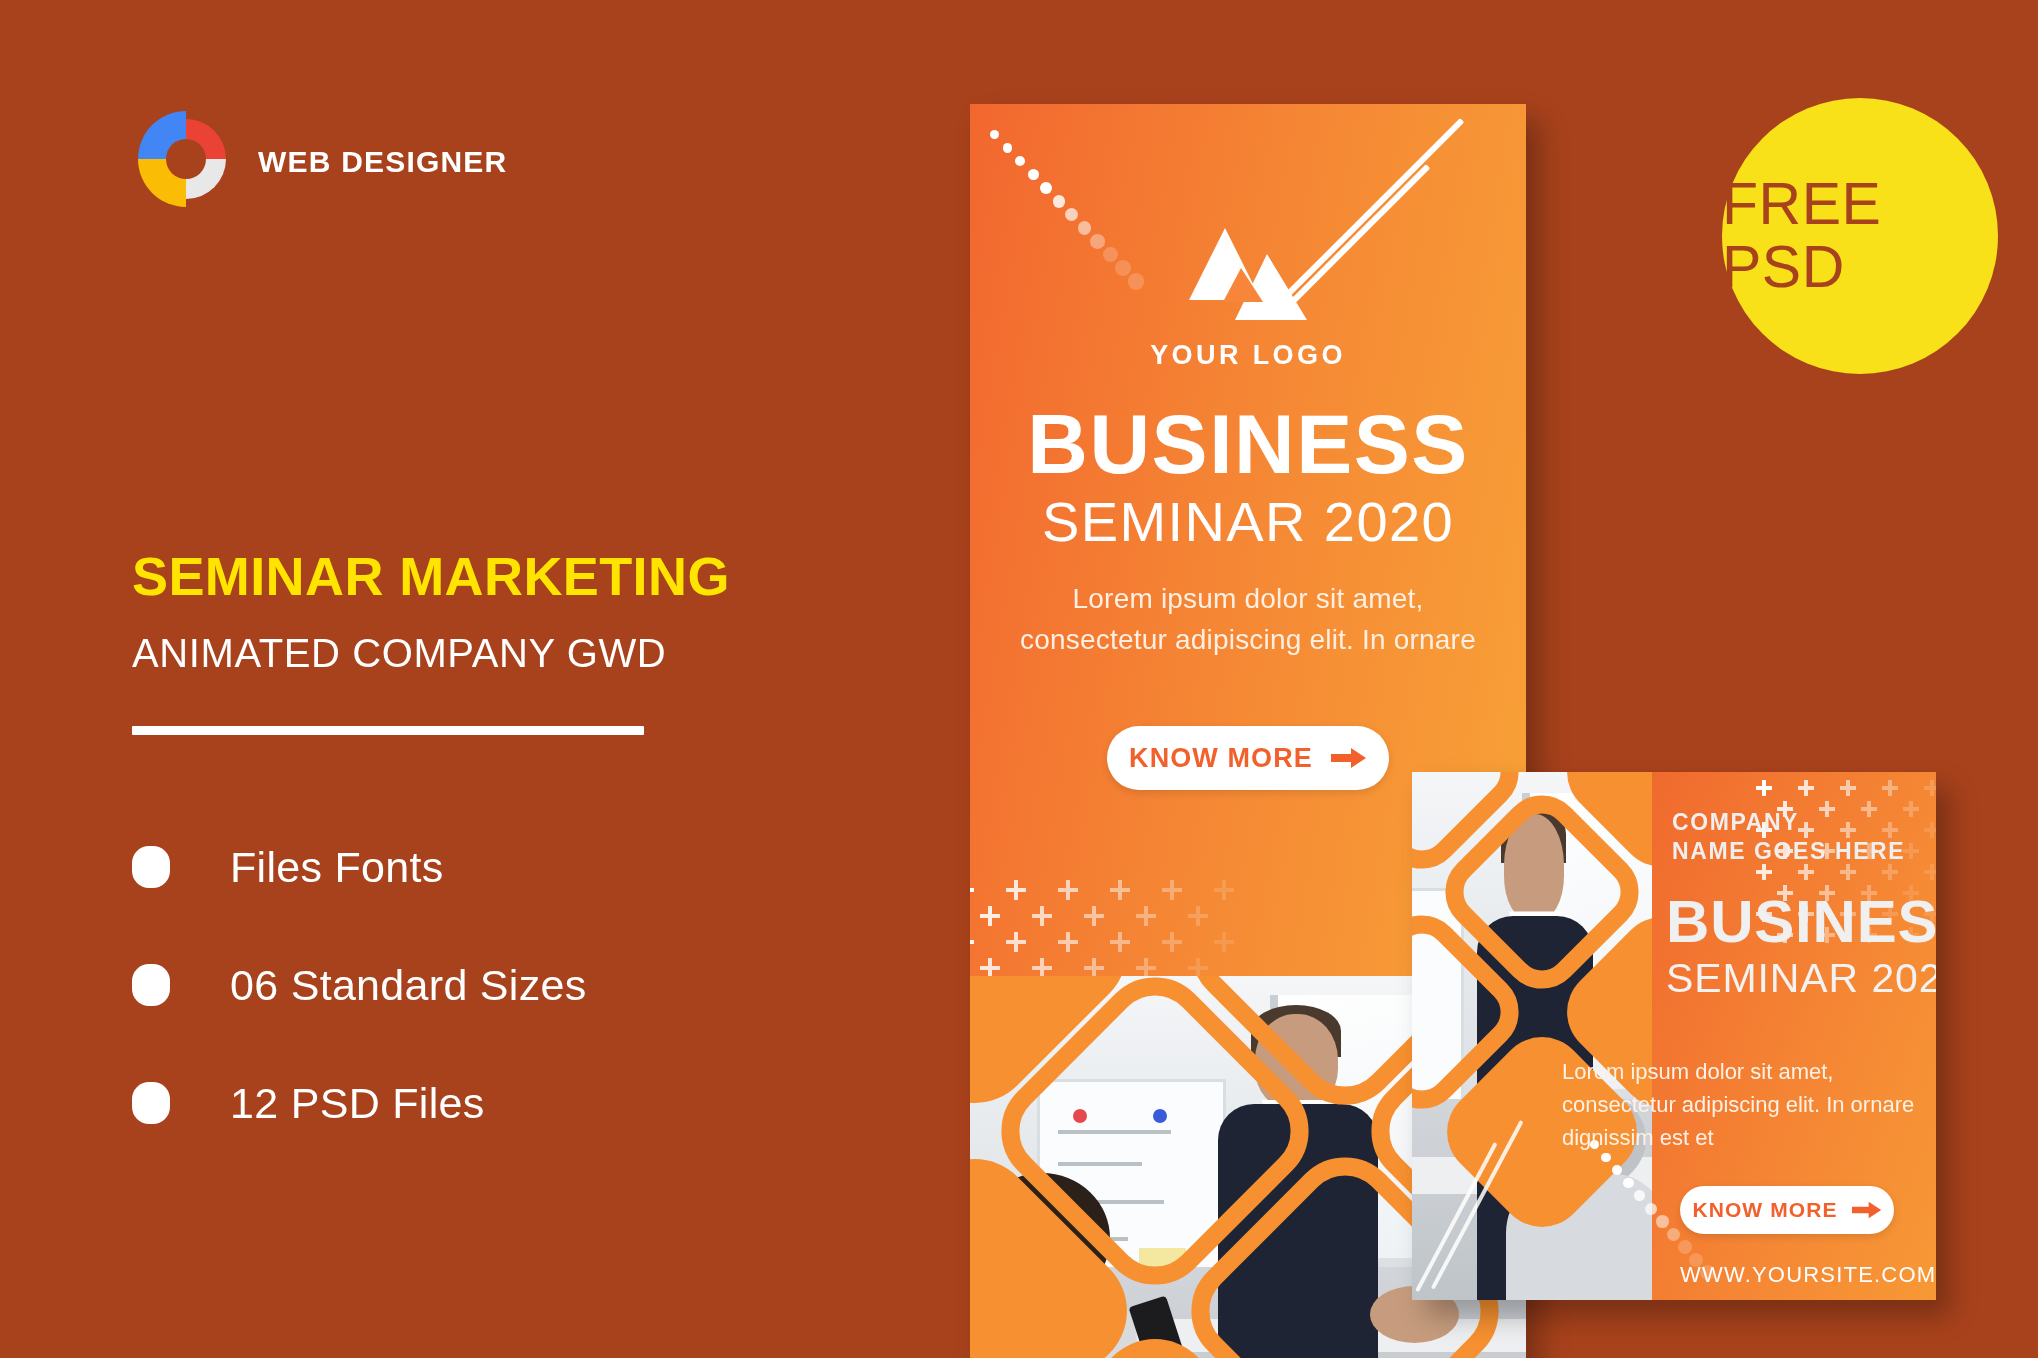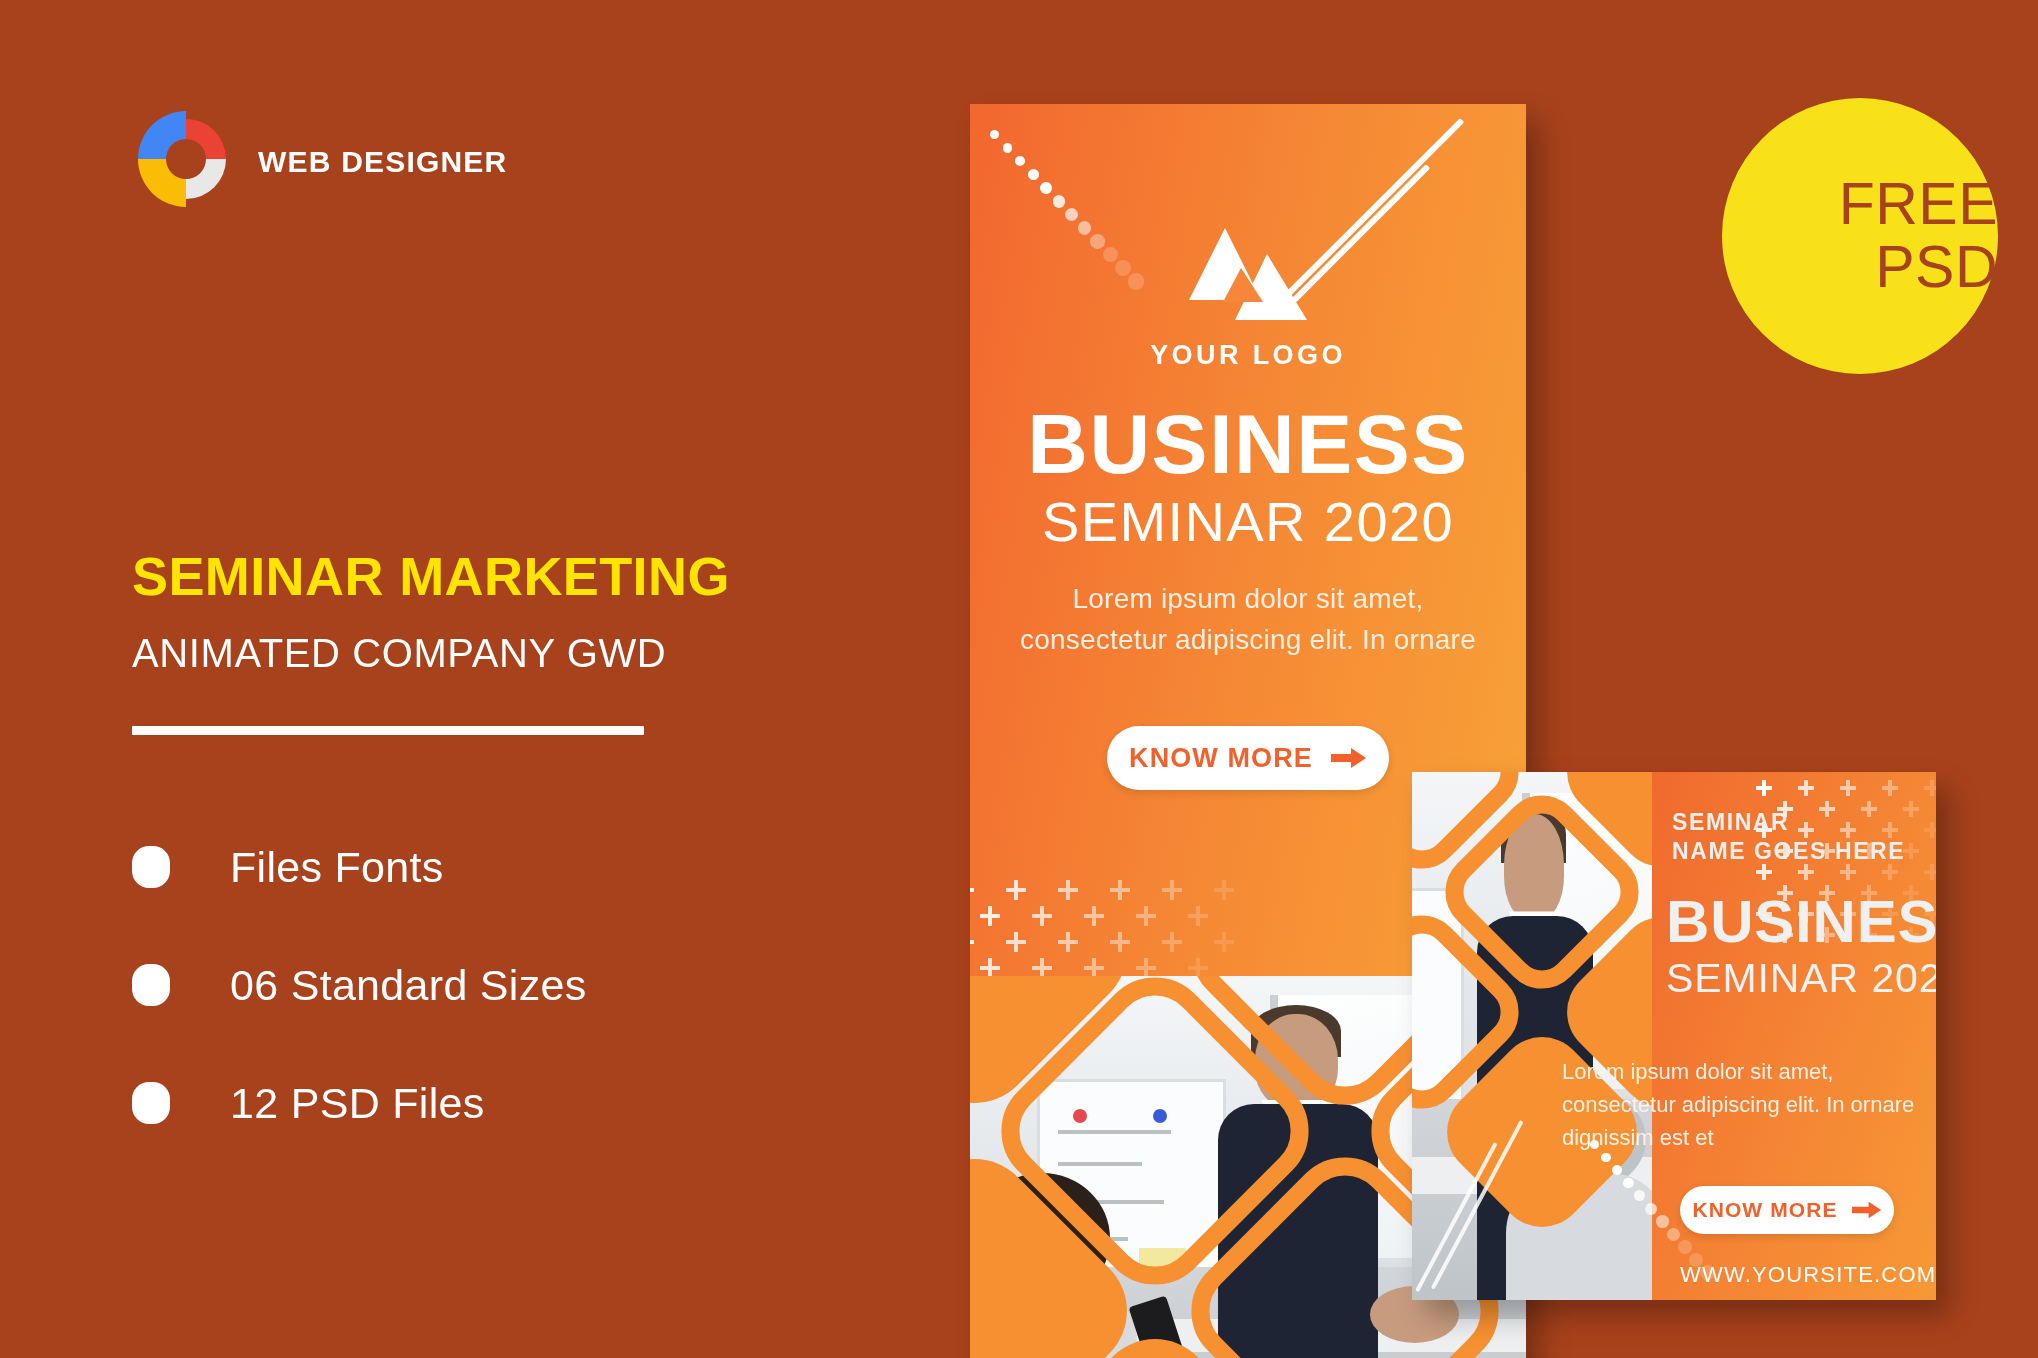--- a/index.html
+++ b/index.html
@@ -64,21 +64,21 @@
     font-size:43px; color:#FFFFFF; font-weight:400;
     margin-left:60px; letter-spacing:0.3px; white-space:nowrap;
   }
 
   
   .free-badge{
     position:absolute; left:1722px; top:98px;
     width:276px; height:276px; border-radius:50%;
     background:#F9E11A;
     display:flex; flex-direction:column;
-    align-items:flex-end; justify-content:center;
+    align-items:flex-start; justify-content:center;
     line-height:1.06;
   }
   .free-badge span{
     font-size:59px; font-weight:400; color:#A8421C;
     letter-spacing:0.5px;
   }
 
   
   .banner{
     position:absolute; overflow:hidden;
@@ -527,21 +527,21 @@
         <i style="left: 44px; top: 50px; width: 11.4px; height: 11.4px; opacity: 0.84;"></i>
         <i style="left: 55px; top: 62.5px; width: 12px; height: 12px; opacity: 0.68;"></i>
         <i style="left: 66px; top: 75px; width: 12.6px; height: 12.6px; opacity: 0.52;"></i>
         <i style="left: 77px; top: 87.5px; width: 13.2px; height: 13.2px; opacity: 0.36;"></i>
         <i style="left: 88px; top: 100px; width: 13.8px; height: 13.8px; opacity: 0.2;"></i>
         <i style="left: 99px; top: 112.5px; width: 14.4px; height: 14.4px; opacity: 0.18;"></i>
         <i style="left: 110px; top: 125px; width: 15px; height: 15px; opacity: 0.18;"></i>
       </div>
 
     <div class="b2-top">
-      <div class="b2-company">SEMINAR</div>
+      <div class="b2-company">COMPANY</div>
       <div class="b2-company sm">NAME GOES HERE</div>
     </div>
 
     <div class="b2-head">
       <div class="b2-h1">BUSINESS</div>
       <div class="b2-h2">SEMINAR 2020</div>
     </div>
 
     <div class="b2-body">Lorem ipsum dolor sit amet, consectetur adipiscing elit. In ornare dignissim est et</div>
 

